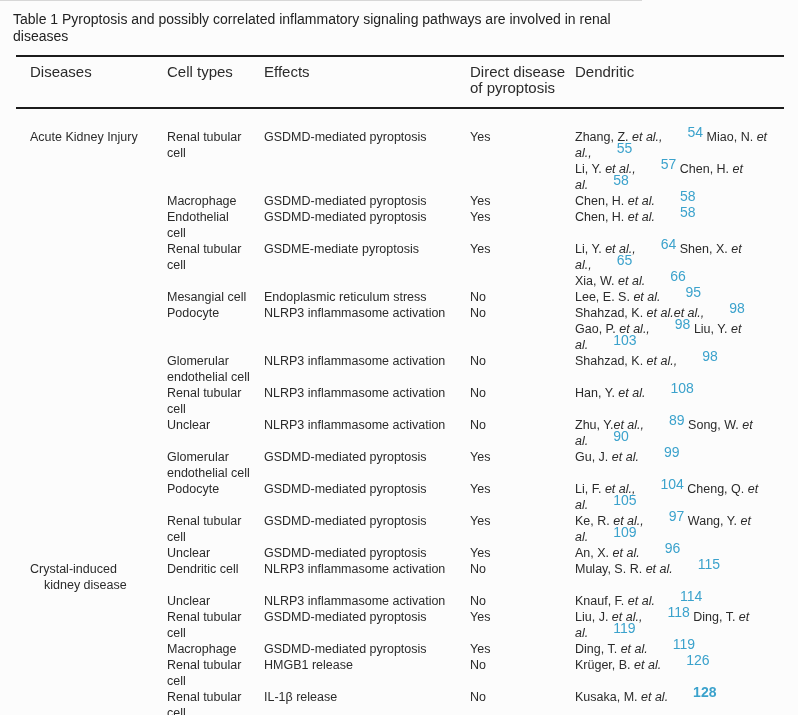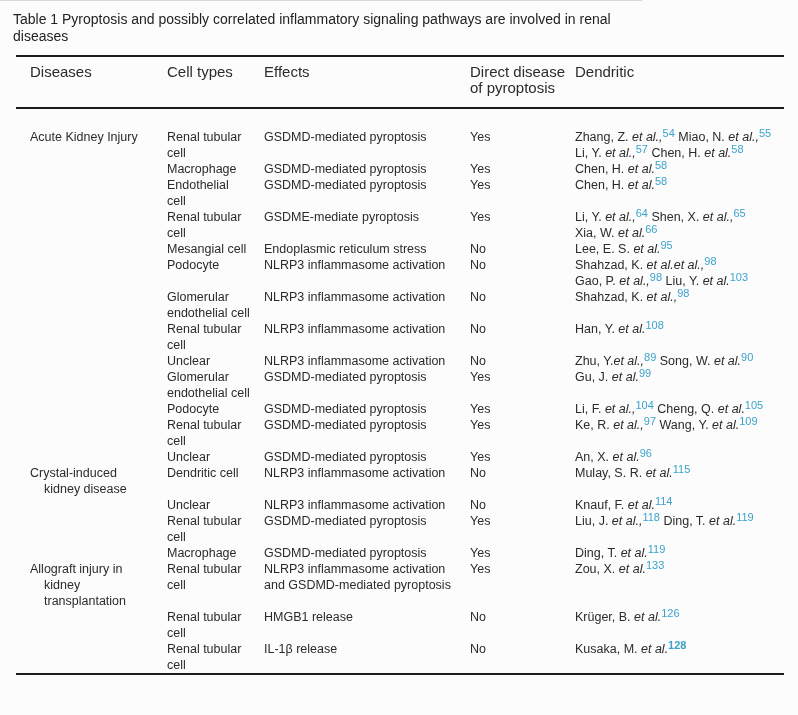--- a/index.html
+++ b/index.html
@@ -51,27 +51,28 @@
   }
   table.renal tbody tr:first-child td { padding-top: 20px; }
   td.col-disease {
     padding-left: 28px !important;
     text-indent: -14px;
   }
   tbody tr:first-child td.col-disease { padding-top: 8px; }
   td.col-evidence { }
   em { font-style: italic; }
   sup.cite {
-    font-size: 11px;
+    font-size: 14px;
     line-height: 0;
     position: relative;
     top: -4.5px;
     vertical-align: baseline;
     text-indent: 0;
     cursor: pointer;
+    margin-left: 25px;
   }
 </style>
 </head>
 <body>
 
 <div class="page">
   <div class="title">Table 1 Pyroptosis and possibly correlated inflammatory signaling pathways are involved in renal diseases</div>
 
   <table class="renal">
     <colgroup>
@@ -204,27 +205,20 @@
           <td class="col-references">Liu, J. <em>et al.,</em><sup class="cite" style="color: rgb(59, 162, 204);">118</sup> Ding, T. <em>et al.</em><sup class="cite" style="color: rgb(59, 162, 204);">119</sup></td>
         </tr>
         <tr>
           <td class="col-disease"></td>
           <td class="col-celltype">Macrophage</td>
           <td class="col-effect">GSDMD-mediated pyroptosis</td>
           <td class="col-evidence">Yes</td>
           <td class="col-references">Ding, T. <em>et al.</em><sup class="cite" style="color: rgb(59, 162, 204);">119</sup></td>
         </tr>
         <tr>
-          <td class="col-disease">Allograft injury in<br>kidney<br>transplantation</td>
-          <td class="col-celltype">Renal tubular<br>cell</td>
-          <td class="col-effect">NLRP3 inflammasome activation<br>and GSDMD-mediated pyroptosis</td>
-          <td class="col-evidence">Yes</td>
-          <td class="col-references">Zou, X. <em>et al.</em><sup class="cite" style="color: rgb(59, 162, 204);">133</sup></td>
-        </tr>
-        <tr>
           <td class="col-disease"></td>
           <td class="col-celltype">Renal tubular<br>cell</td>
           <td class="col-effect">HMGB1 release</td>
           <td class="col-evidence">No</td>
           <td class="col-references">Krüger, B. <em>et al.</em><sup class="cite" style="color: rgb(59, 162, 204);">126</sup></td>
         </tr>
         <tr>
           <td class="col-disease"></td>
           <td class="col-celltype">Renal tubular<br>cell</td>
           <td class="col-effect">IL-1β release</td>

